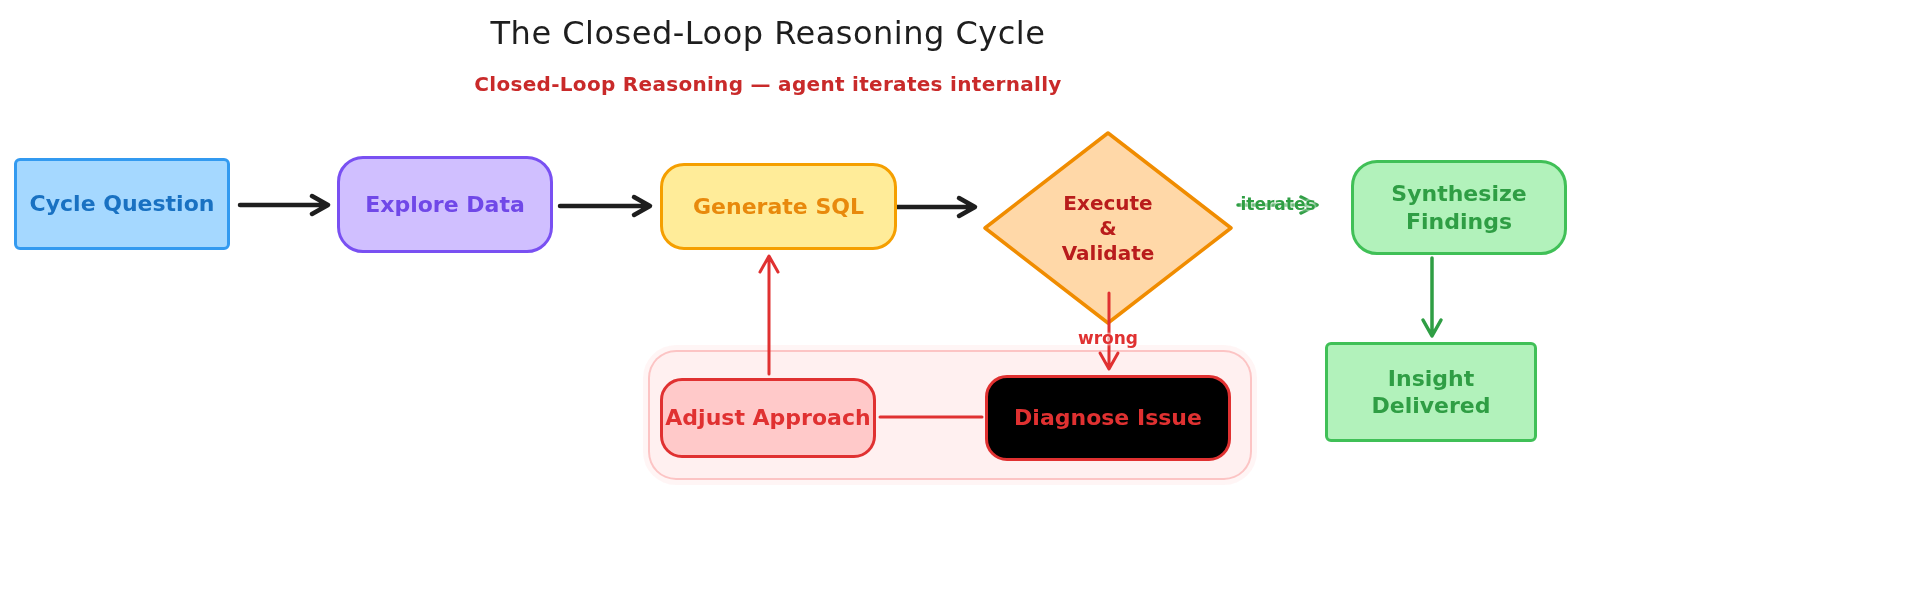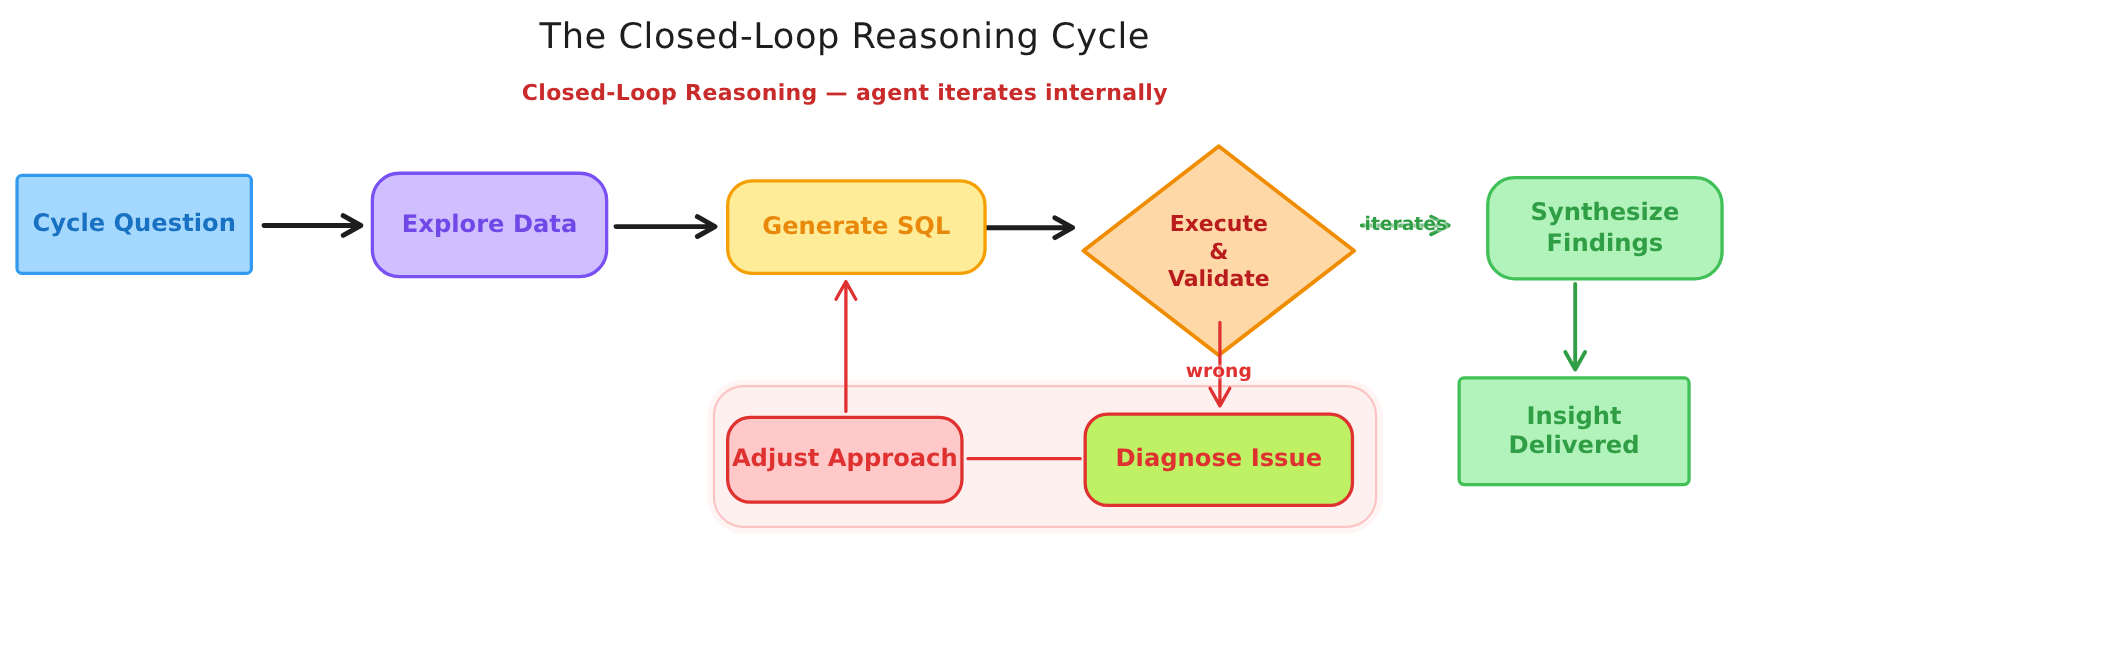--- a/index.html
+++ b/index.html
@@ -69,21 +69,21 @@
     border-radius: 28px;
     box-shadow: 0 0 0 5px rgba(255, 201, 201, 0.18);
   }
   .node-adjust-approach {
     left: 660px; top: 378px; width: 216px; height: 80px;
     background: #ffc9c9; border: 3.5px solid #e03131; border-radius: 22px;
     color: #e03131;
   }
   .node-diagnose-issue {
     left: 985px; top: 375px; width: 246px; height: 86px;
-    background: #bef264; border: 3.5px solid #e03131; border-radius: 22px;
+    background: #000000; border: 3.5px solid #e03131; border-radius: 22px;
     color: #e03131;
   }
 
   .edge-label {
     text-align: center;
     font-size: 17px; font-weight: 700;
     text-shadow: 0 0 3px #ffffff, 0 0 3px #ffffff;
   }
   .edge-label-correct { left: 1238px; top: 194px; width: 80px; color: #2f9e44; }
   .edge-label-wrong   { left: 1070px; top: 328px; width: 76px; color: #e03131; }

